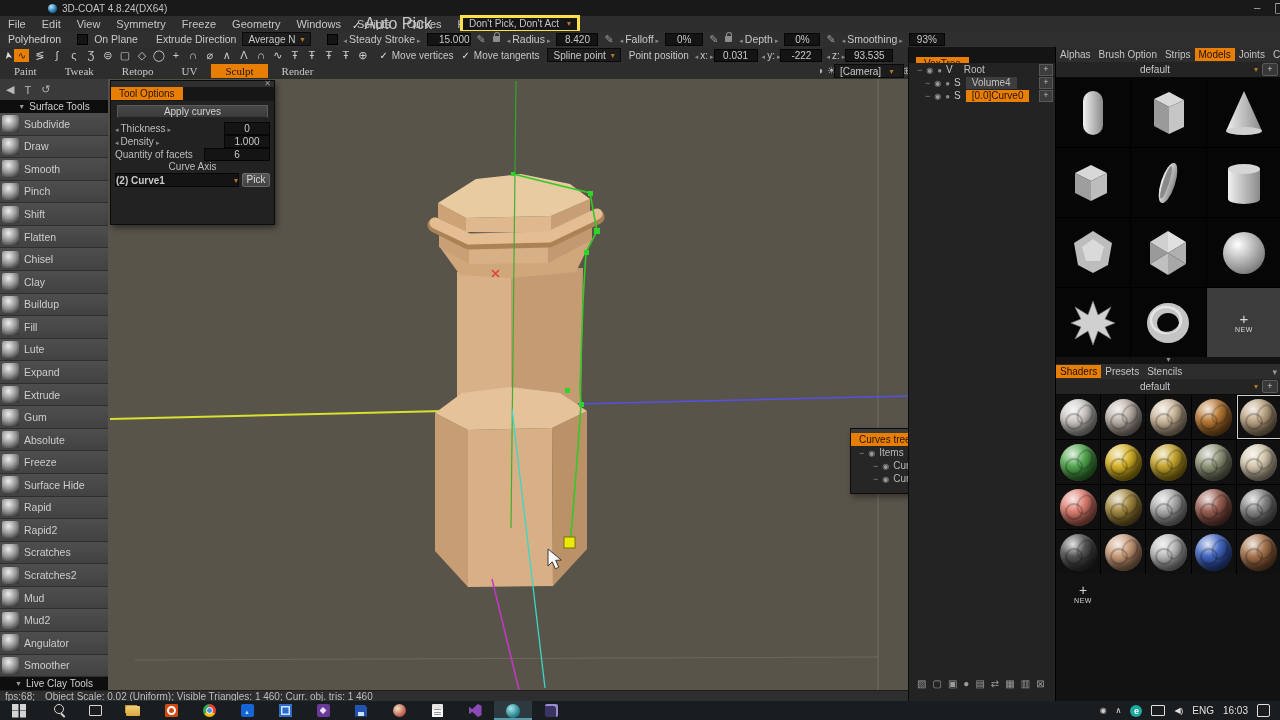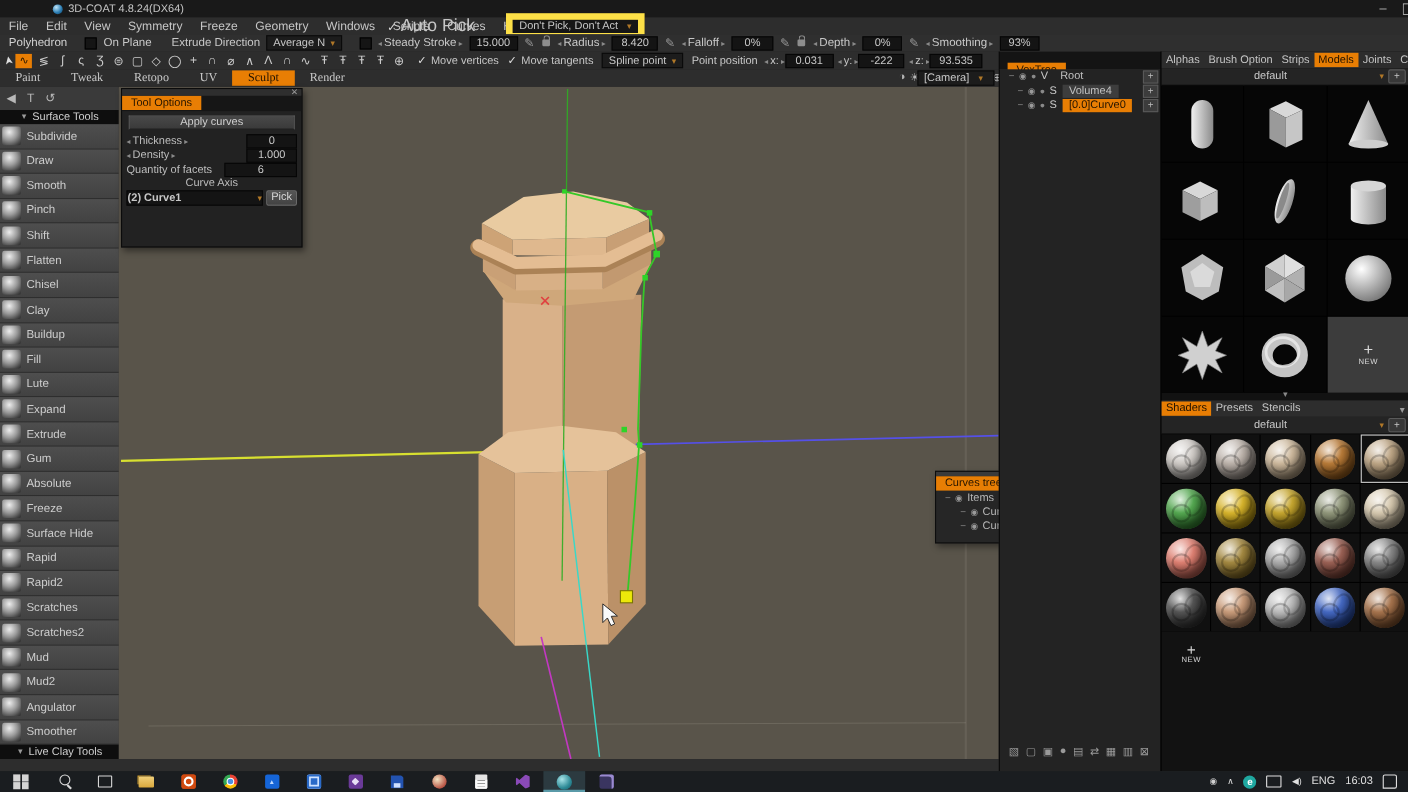--- a/index.html
+++ b/index.html
@@ -13,21 +13,21 @@
   .app-logo{width:9px;height:9px;border-radius:50%;margin:0 5px 0 4px;
     background:radial-gradient(circle at 35% 30%,#bfe4f7,#2d7fb5 55%,#0c3c5e);}
   .win-controls{margin-left:auto;display:flex;align-items:center;gap:22px;padding-right:12px;font-size:9px;color:#cfcfcf;}
   .win-controls span{cursor:default;}
 
   
   .menubar{left:0;top:16px;width:1280px;height:15px;background:#2d2d2d;display:flex;align-items:center;font-size:11px;border-bottom:1px solid #242424;}
   .menu-item{padding:0 8px;color:#c6c6c6;}
   .check::before{content:"✓";color:#e0e0e0;font-size:10px;margin-right:4px;}
   .chk-label{color:#c6c6c6;}
-  .pickmode{margin-left:14px;background:#161616;border:6px solid #fde047;height:12px;display:flex;align-items:center;gap:8px;padding:0 6px;font-size:10px;color:#c6c6c6;}
+  .pickmode{margin-left:14px;background:#161616;border:3px solid #fde047;height:12px;display:flex;align-items:center;gap:8px;padding:0 6px;font-size:10px;color:#c6c6c6;}
   .arr{color:#b07828;font-size:8px;}
 
   
   .toolbar1{left:0;top:31px;width:1280px;height:16px;background:#2f2f2f;display:flex;align-items:center;font-size:10.5px;gap:6px;border-bottom:1px solid #262626;}
   .toolbar2{left:0;top:47px;width:908px;height:16px;background:#2d2d2d;display:flex;align-items:center;font-size:10px;border-bottom:1px solid #242424;}
   .vbox{background:#141414;border:1px solid #060606;color:#c8c8c8;font-size:10px;height:11px;line-height:11px;text-align:center;}
   .dbox{background:#1c1c1c;border:1px solid #0a0a0a;height:12px;display:flex;align-items:center;gap:5px;padding:0 5px;font-size:10px;color:#c8c8c8;}
   .cb{width:9px;height:9px;background:#151515;border:1px solid #000;display:inline-block;position:relative;flex:none;}
   .cb.checked::after{content:"✓";position:absolute;left:0px;top:-2px;color:#e6e6e6;font-size:9px;}
   .spin::before{content:"◂";font-size:7px;color:#8a8a8a;margin-right:2px;}
@@ -209,21 +209,21 @@
     <span style="margin-left:8px;color:#d0d0d0;">Polyhedron</span>
     <span class="cb" style="margin-left:10px;"></span>
     <span>On Plane</span>
     <span style="margin-left:12px;">Extrude Direction</span>
     <div class="dbox">
         <span>Average N</span>
         <span class="arr">▾</span>
       </div>
     <span class="cb" style="margin-left:10px;"></span>
     <span class="spin">Steady Stroke</span>
-    <span class="vbox" style="width:42px;">15.000</span>
+    <span class="vbox" style="width:42px;text-align:right;">15.000</span>
     <span class="pen">✎</span>
     <span class="lock"></span>
     <span class="spin">Radius</span>
     <span class="vbox" style="width:40px;">8.420</span>
     <span class="pen">✎</span>
     <span class="spin">Falloff</span>
     <span class="vbox" style="width:36px;">0%</span>
     <span class="pen">✎</span>
     <span class="lock"></span>
     <span class="spin">Depth</span>
@@ -804,20 +804,24 @@
         <div class="sh-cell">
           <span class="sh-ball" style="--c: #9c6236;"></span>
         </div>
       </div>
     <div class="rp-new">
       <div class="plus-glyph">+</div>
       <div class="new-label">NEW</div>
     </div>
   </div>
 
+  <div class="abs statusbar">
+    <span class="fps">fps:68;</span>
+    <span>Object Scale: 0.02 (Uniform); Visible Triangles: 1 460; Curr. obj. tris: 1 460</span>
+  </div>
 
   <div class="abs taskbar">
     <span style="display:flex;">
 
     <div class="tb-item i-start"></div>
         <div class="tb-item i-search"></div>
         <div class="tb-item i-task"></div>
         <div class="tb-item i-folder"></div>
         <div class="tb-item i-ppt"></div>
         <div class="tb-item i-chrome"></div>

